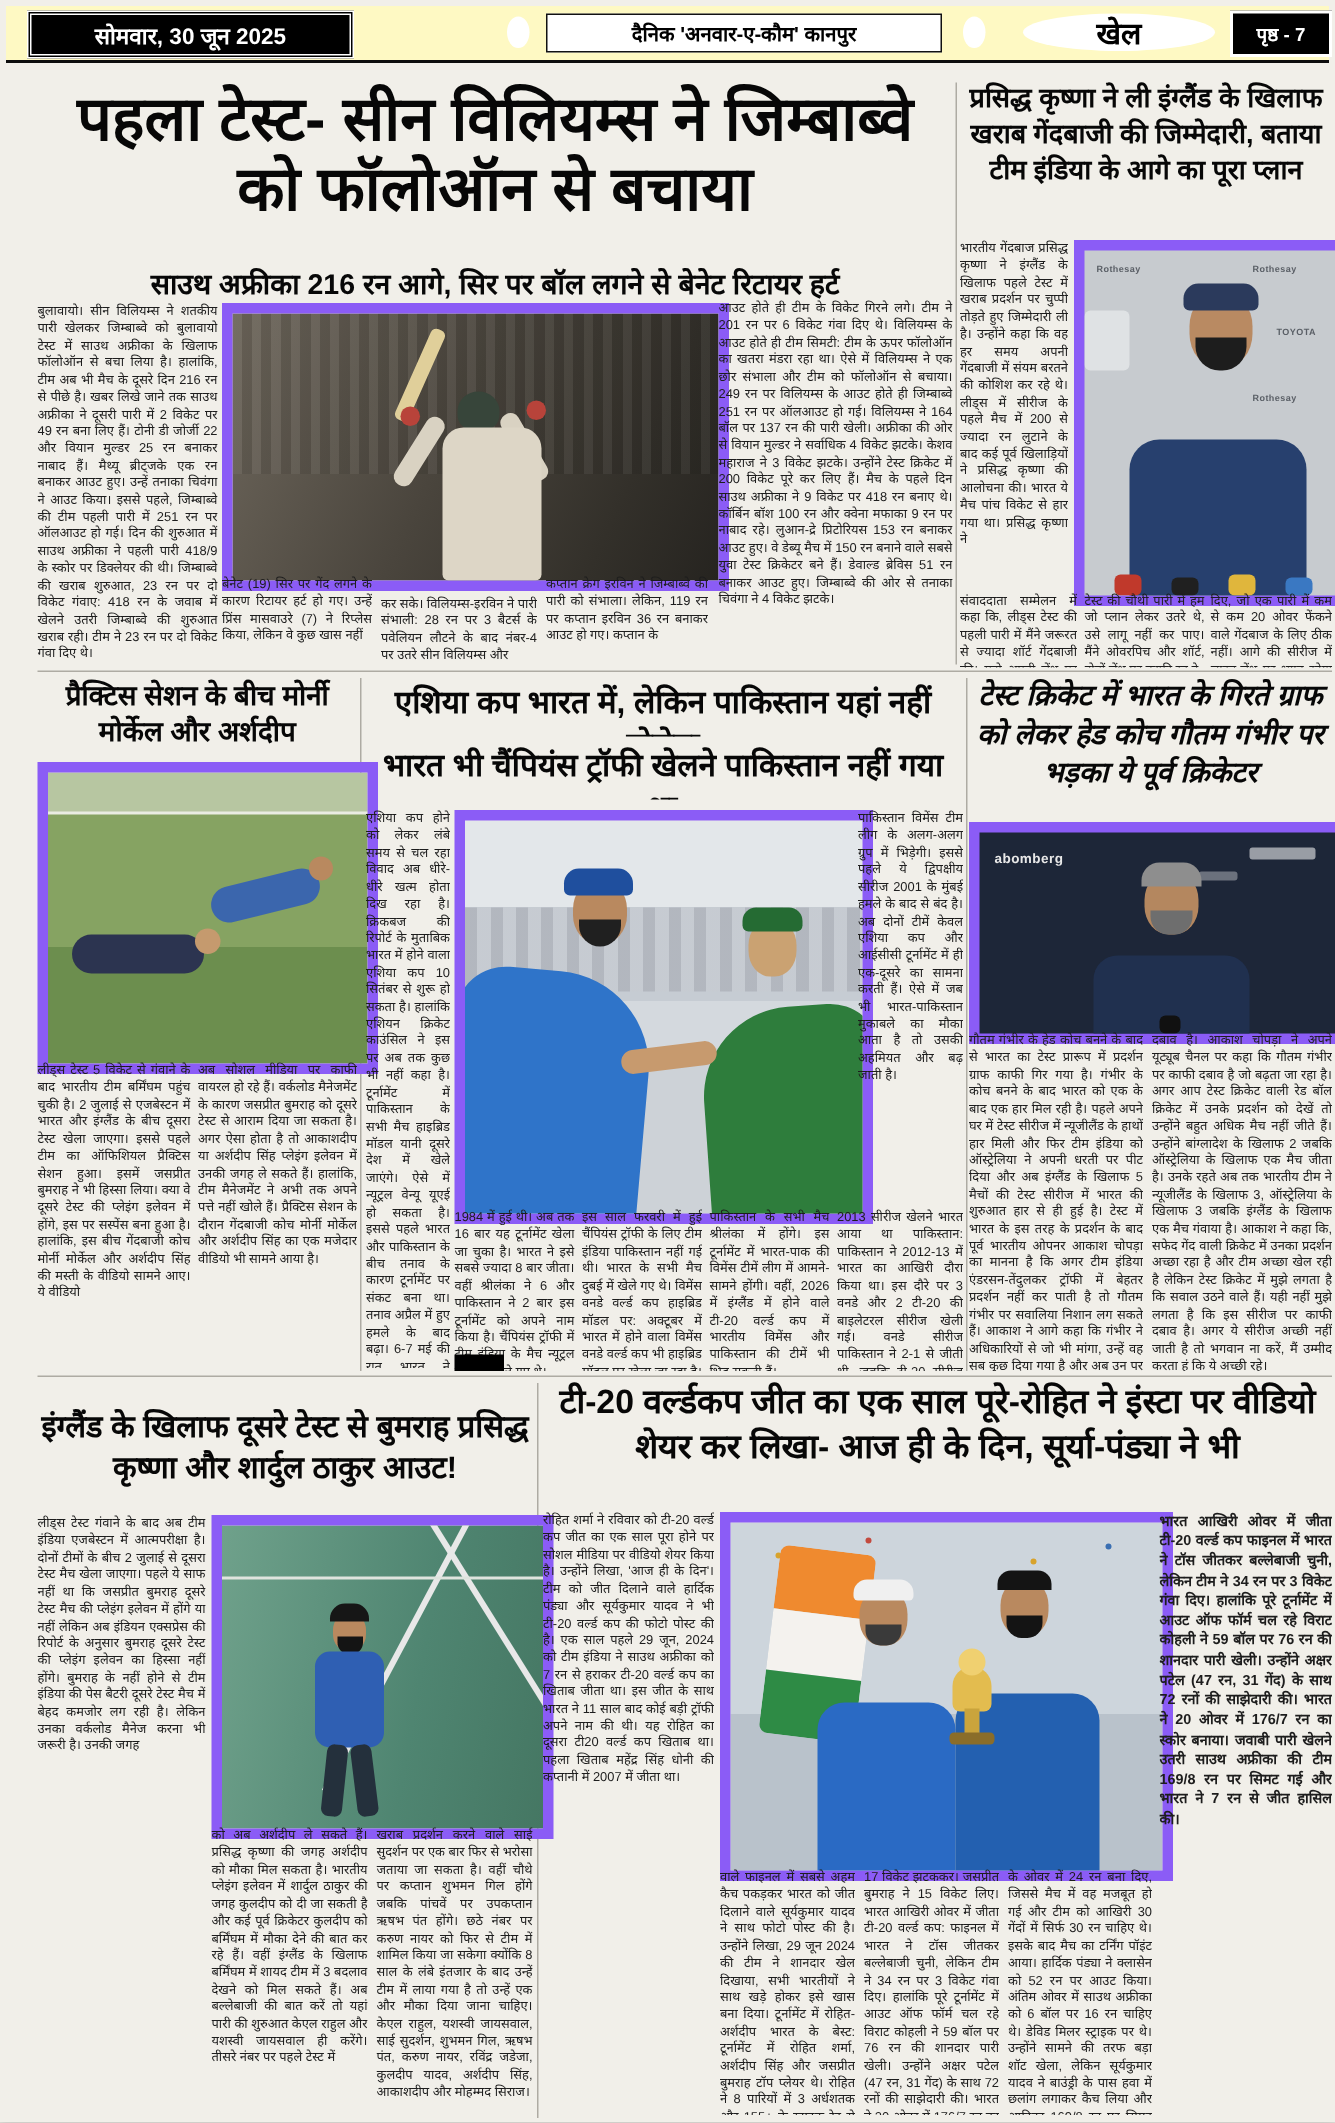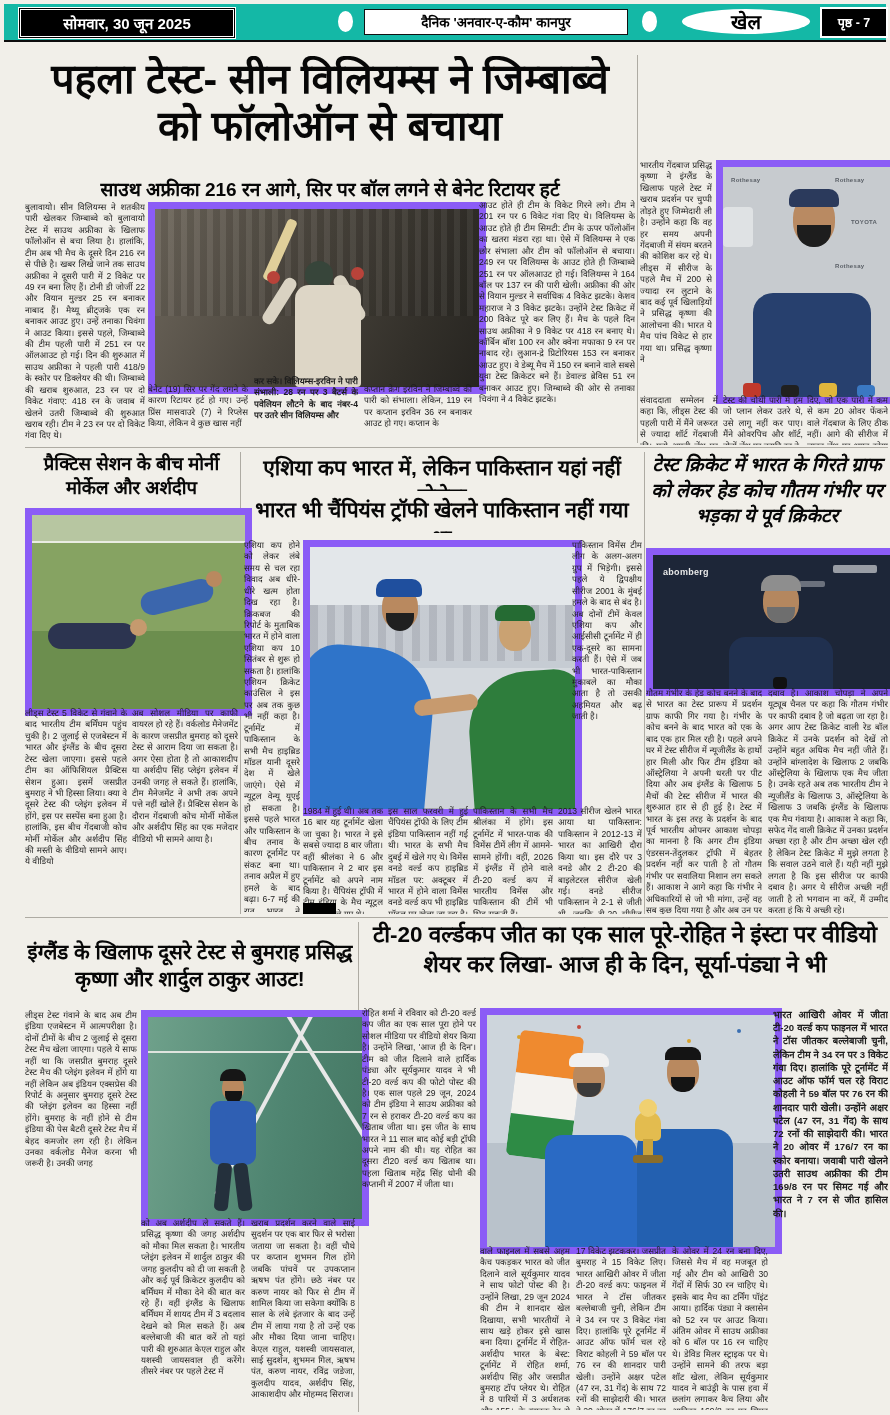--- a/index.html
+++ b/index.html
@@ -1,18 +1,18 @@
 <!DOCTYPE html>
 <html><head>
 <meta charset="utf-8">
 <style>
   html,body{margin:0;padding:0;background:#d8d6d0;}
   .page{position:relative;width:890px;height:1415px;background:#f1efe9;font-family:"Liberation Sans",sans-serif;color:#1b1b1b;overflow:hidden;box-shadow:0 0 6px rgba(0,0,0,.4);}
   .abs{position:absolute;}
-  .mast{position:absolute;left:4px;top:4px;width:882px;height:36px;background:#14b8a6;border-bottom:2px solid #0d0d0d;}
+  .mast{position:absolute;left:4px;top:4px;width:882px;height:36px;background:#fef9c3;border-bottom:2px solid #0d0d0d;}
   .mbox{position:absolute;display:flex;align-items:center;justify-content:center;font-weight:bold;}
   .col{position:absolute;font-size:8.6px;line-height:1.33;text-align:justify;overflow:hidden;color:#1d1d1d;word-break:break-word;}
   .colb{font-weight:bold;font-size:9.6px;line-height:1.38;}
   .hl{position:absolute;font-weight:bold;color:#070707;text-align:center;overflow:hidden;}
   .photo{position:absolute;overflow:hidden;border:7px solid #8b5cf6;}
   .rule{position:absolute;background:#aeaba3;}
   .dot{position:absolute;width:15px;height:21px;border-radius:50%;background:#fff;}
   .chip{position:absolute;color:#5a5f66;font-size:6px;font-weight:bold;letter-spacing:.3px;}
 </style>
 </head>
@@ -46,23 +46,24 @@
     <div class="abs" style="left:112px;top:62px;width:13px;height:13px;background:#b8433a;border-radius:50%;"></div>
     <div class="abs" style="left:118px;top:66px;width:13px;height:52px;background:#d9d2c2;transform:rotate(32deg);border-radius:6px;"></div>
     <div class="abs" style="left:196px;top:58px;width:13px;height:13px;background:#b8433a;border-radius:50%;"></div>
     <div class="abs" style="left:188px;top:64px;width:13px;height:50px;background:#d9d2c2;transform:rotate(-30deg);border-radius:6px;"></div>
     <div class="abs" style="left:150px;top:52px;width:28px;height:26px;background:#37453a;border-radius:50% 50% 40% 40%;"></div>
     <div class="abs" style="left:140px;top:76px;width:66px;height:102px;background:#ddd6c6;border-radius:14px 14px 4px 4px;"></div>
   </div>
 
   <div class="col" style="left:479px;top:200px;width:156px;height:245px;">आउट होते ही टीम के विकेट गिरने लगे। टीम ने 201 रन पर 6 विकेट गंवा दिए थे। विलियम्स के आउट होते ही टीम सिमटी: टीम के ऊपर फॉलोऑन का खतरा मंडरा रहा था। ऐसे में विलियम्स ने एक छोर संभाला और टीम को फॉलोऑन से बचाया। 249 रन पर विलियम्स के आउट होते ही जिम्बाब्वे 251 रन पर ऑलआउट हो गई। विलियम्स ने 164 बॉल पर 137 रन की पारी खेली। अफ्रीका की ओर से वियान मुल्डर ने सर्वाधिक 4 विकेट झटके। केशव महाराज ने 3 विकेट झटके। उन्होंने टेस्ट क्रिकेट में 200 विकेट पूरे कर लिए हैं। मैच के पहले दिन साउथ अफ्रीका ने 9 विकेट पर 418 रन बनाए थे। कॉर्बिन बॉश 100 रन और क्वेना मफाका 9 रन पर नाबाद रहे। लुआन-द्रे प्रिटोरियस 153 रन बनाकर आउट हुए। वे डेब्यू मैच में 150 रन बनाने वाले सबसे युवा टेस्ट क्रिकेटर बने हैं। डेवाल्ड ब्रेविस 51 रन बनाकर आउट हुए। जिम्बाब्वे की ओर से तनाका चिवंगा ने 4 विकेट झटके।</div>
   <div class="col" style="left:148px;top:384px;width:100px;height:60px;">बेनेट (19) सिर पर गेंद लगने के कारण रिटायर हर्ट हो गए। उन्हें प्रिंस मासवाउरे (7) ने रिप्लेस किया, लेकिन वे कुछ खास नहीं</div>
-  <div class="col" style="left:254px;top:376px;width:104px;height:60px;font-weight:bold;">कर सके। विलियम्स-इरविन ने पारी संभाली: 28 रन पर 3 बैटर्स के पवेलियन लौटने के बाद नंबर-4 पर उतरे सीन विलियम्स और</div>
+  <div class="col" style="left:254px;top:397px;width:104px;height:60px;">कर सके। विलियम्स-इरविन ने पारी संभाली: 28 रन पर 3 बैटर्स के पवेलियन लौटने के बाद नंबर-4 पर उतरे सीन विलियम्स और</div>
   <div class="col" style="left:364px;top:384px;width:108px;height:60px;">कप्तान क्रेग इरविन ने जिम्बाब्वे की पारी को संभाला। लेकिन, 119 रन पर कप्तान इरविन 36 रन बनाकर आउट हो गए। कप्तान के</div>
 
+  <div class="hl" style="left:640px;top:54px;width:248px;height:102px;font-size:18px;line-height:1.32;">प्रसिद्ध कृष्णा ने ली इंग्लैंड के खिलाफ खराब गेंदबाजी की जिम्मेदारी, बताया टीम इंडिया के आगे का पूरा प्लान</div>
   <div class="col" style="left:640px;top:160px;width:72px;height:230px;">भारतीय गेंदबाज प्रसिद्ध कृष्णा ने इंग्लैंड के खिलाफ पहले टेस्ट में खराब प्रदर्शन पर चुप्पी तोड़ते हुए जिम्मेदारी ली है। उन्होंने कहा कि वह हर समय अपनी गेंदबाजी में संयम बरतने की कोशिश कर रहे थे। लीड्स में सीरीज के पहले मैच में 200 से ज्यादा रन लुटाने के बाद कई पूर्व खिलाड़ियों ने प्रसिद्ध कृष्णा की आलोचना की। भारत ये मैच पांच विकेट से हार गया था। प्रसिद्ध कृष्णा ने</div>
 
   <div class="photo" style="left:716px;top:160px;width:172px;height:230px;background:#c7cbcf;">
     <span class="chip" style="left:8px;top:10px;">Rothesay</span>
     <span class="chip" style="left:112px;top:10px;">Rothesay</span>
     <span class="chip" style="left:112px;top:96px;">Rothesay</span>
     <span class="chip" style="left:128px;top:52px;">TOYOTA</span>
     <div class="abs" style="left:0;top:40px;width:30px;height:40px;background:#dfe2e4;border-radius:4px;"></div>
     <div class="abs" style="left:30px;bottom:-4px;width:118px;height:108px;background:#27406e;border-radius:20px 20px 0 0;"></div>
     <div class="abs" style="left:70px;top:28px;width:42px;height:50px;background:#b98a62;border-radius:45%;"></div>

